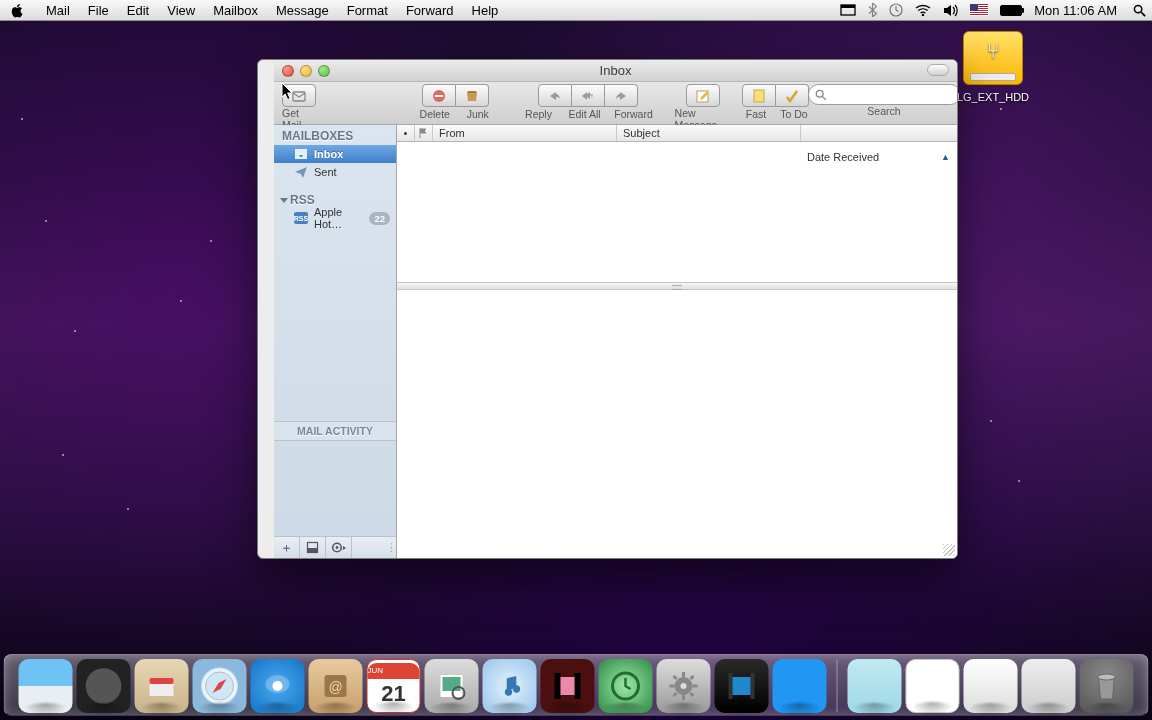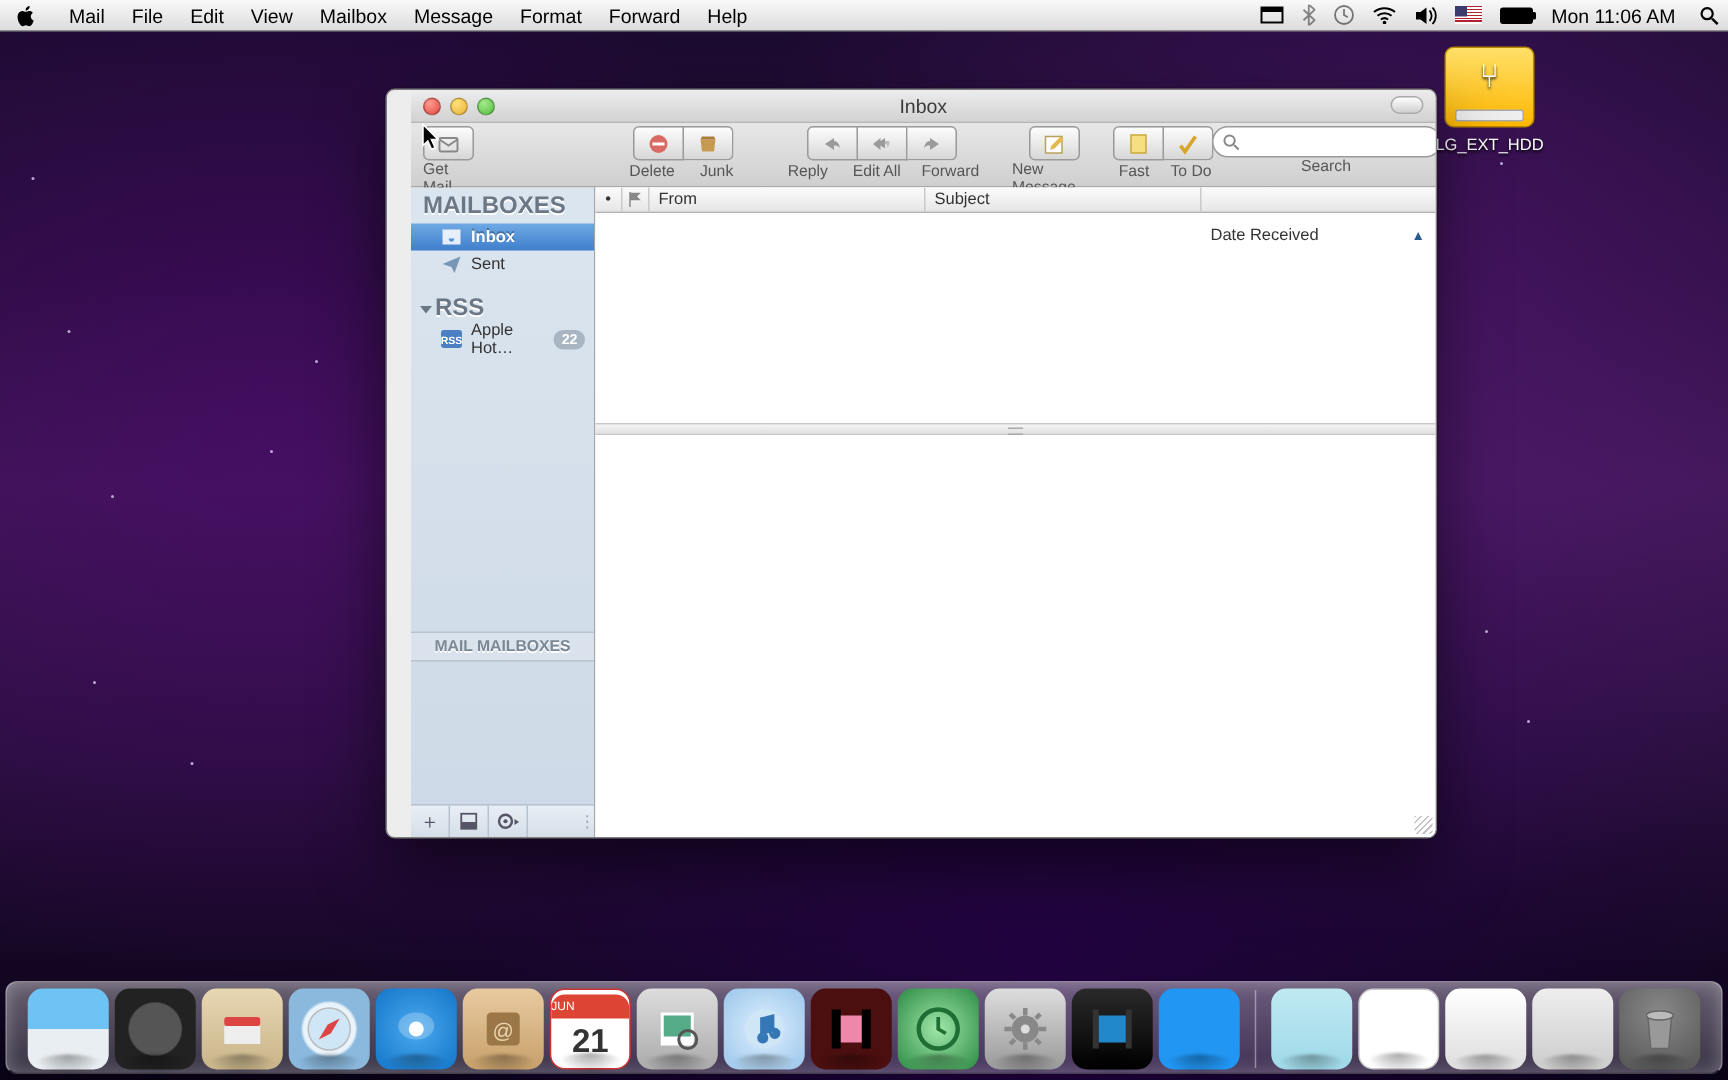--- a/index.html
+++ b/index.html
@@ -86,21 +86,21 @@
 .search-box{flex:1;min-width:130px;}
 .search-input-wrap{display:flex;align-items:center;height:21px;border:1px solid #9a9a9a;border-radius:11px;background:#fff;padding:0 6px;gap:4px;}
 .search-input-wrap input{border:none;outline:none;font-size:11px;flex:1;background:transparent;}
 
 
 .ic{width:16px;height:16px;display:inline-flex;align-items:center;justify-content:center;}
 .ic svg{width:16px;height:16px;}
 
 .mail-body{flex:1;display:flex;min-height:0;}
 .sidebar{width:123px;background:linear-gradient(#dbe5ef,#cdd9e6);border-right:1px solid #a6a6a6;display:flex;flex-direction:column;font-size:11px;}
-.sb-section{padding:4px 8px 2px;color:#6b7785;font-weight:bold;font-size:16px;text-shadow:0 1px #fff;}
+.sb-section{padding:4px 8px 2px;color:#6b7785;font-weight:bold;font-size:12px;text-shadow:0 1px #fff;}
 .sb-item{display:flex;align-items:center;gap:6px;padding:2px 6px 2px 20px;color:#333;height:18px;}
 .sb-item.sel{background:linear-gradient(#6fa9e4,#3f7ecb);color:#fff;font-weight:bold;text-shadow:0 -1px rgba(0,0,0,.3);}
 .sb-item .sb-ic{width:14px;height:12px;display:inline-block;}
 .tri{display:inline-block;width:0;height:0;border-left:4px solid transparent;border-right:4px solid transparent;border-top:5px solid #6b7785;transform:translateY(-1px);margin-right:2px;}
 .pill{margin-left:auto;background:#aab5c2;color:#fff;font-size:9.5px;font-weight:bold;border-radius:8px;padding:0 5px;height:13px;line-height:13px;}
 .sb-spacer{flex:1;}
 .sb-activity{border-top:1px solid #b7c2cf;border-bottom:1px solid #b7c2cf;background:rgba(255,255,255,.2);text-align:center;color:#7a8794;font-weight:bold;font-size:10.5px;padding:3px 0;text-shadow:0 1px #fff;}
 .sb-activity-body{height:95px;}
 .sb-footer{height:22px;border-top:1px solid #b7c2cf;display:flex;align-items:center;background:linear-gradient(#e8eef5,#d5dee8);}
 .sb-footer .fbtn{width:26px;height:22px;border-right:1px solid #b7c2cf;display:flex;align-items:center;justify-content:center;color:#556;font-size:13px;}
@@ -385,21 +385,21 @@
         <div class="sb-section" style="padding-left:6px;margin-top:8px"><span class="tri"></span><span>RSS</span></div>
         <div class="sb-item">
           <span class="sb-ic"><svg width="14" height="12" viewBox="0 0 14 12">
                 <rect width="14" height="12" rx="2" fill="#4a7fc3"></rect>
                 <text x="7" y="9" text-anchor="middle" font-size="7" fill="#fff" font-weight="bold">RSS</text>
               </svg></span>
           <span>Apple Hot…</span>
           <span class="pill">22</span>
         </div>
         <div class="sb-spacer"></div>
-        <div class="sb-activity">MAIL MAILBOXES</div>
+        <div class="sb-activity">MAIL ACTIVITY</div>
         <div class="sb-activity-body"></div>
         <div class="sb-footer">
           <div class="fbtn">＋</div>
           <div class="fbtn">
               <svg width="13" height="13" viewBox="0 0 13 13">
                 <rect x="1.5" y="1.5" width="10" height="10" fill="none" stroke="#556" stroke-width="1.2"></rect>
                 <rect x="1.5" y="7" width="10" height="4.5" fill="#556"></rect>
               </svg>
             </div>
           <div class="fbtn">

